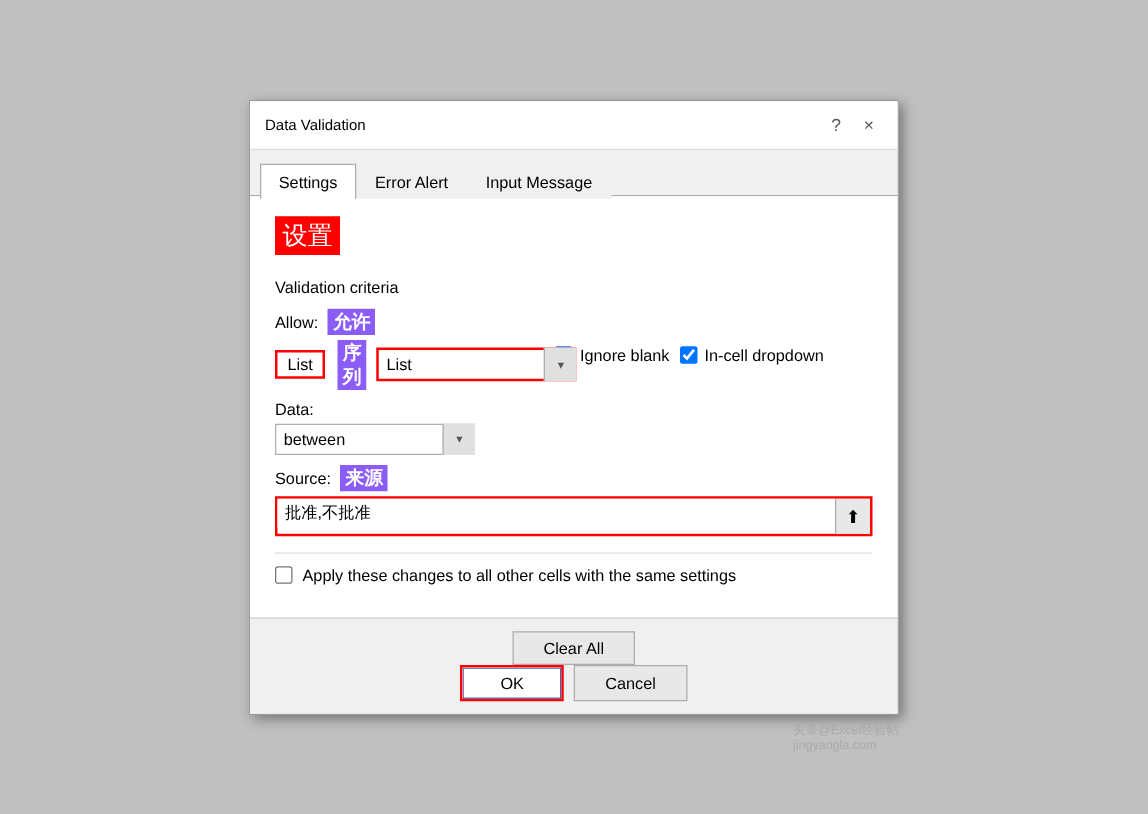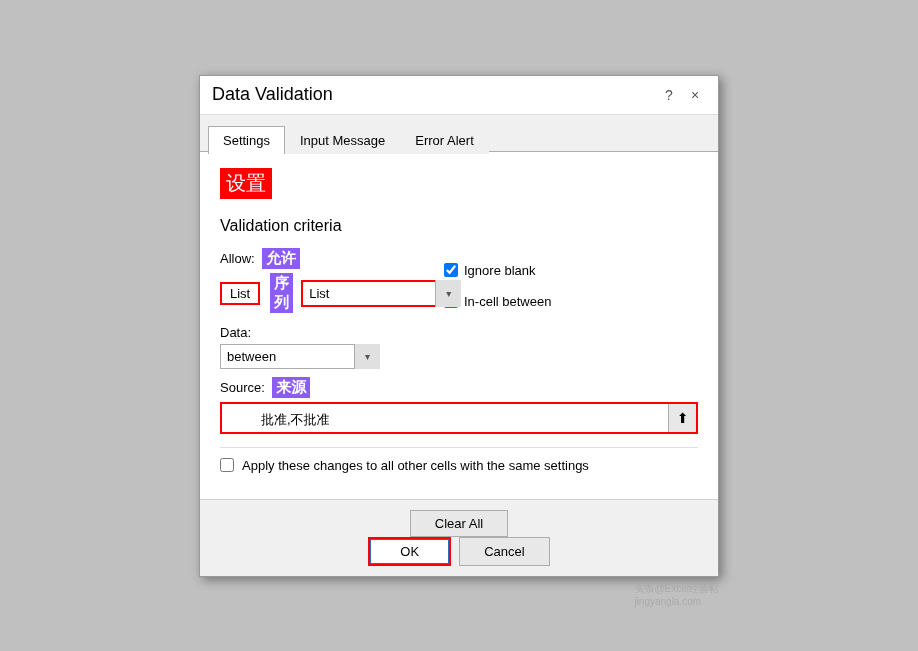--- a/index.html
+++ b/index.html
@@ -31,21 +31,21 @@
       justify-content: space-between;
     }
 
     .title-bar-left {
       display: flex;
       align-items: center;
       gap: 8px;
     }
 
     .title-text {
-      font-size: 18px;
+      font-size: 12px;
       font-weight: normal;
       color: #000;
     }
 
     .title-bar-right {
       display: flex;
       align-items: center;
       gap: 4px;
     }
 
@@ -89,21 +89,21 @@
       z-index: 1;
     }
 
     .dialog-body {
       background: #fff;
       padding: 16px 20px;
       border-top: none;
     }
 
     .section-title {
-      font-size: 16px;
+      font-size: 13px;
       font-weight: normal;
       color: #000;
       margin-bottom: 10px;
     }
 
     .field-label {
       font-size: 13px;
       color: #000;
       margin-bottom: 4px;
       display: block;
@@ -169,26 +169,25 @@
     }
 
     .checkbox-row input[type=checkbox] {
       margin-right: 6px;
       width: 14px;
       height: 14px;
     }
 
     .source-input-wrapper {
       display: flex;
-      align-items: flex-end;
+      align-items: flex-start;
       border: 2px solid red;
       background: #fff;
       width: 100%;
       margin-top: 4px;
-      padding-left: 33px;
     }
 
     .source-input {
       flex: 1;
       border: none;
       outline: none;
       padding: 4px 6px;
       font-size: 13px;
       color: #000;
     }
@@ -298,22 +297,22 @@
         <span class="title-text">Data Validation</span>
       </div>
       <div class="title-bar-right">
         <button class="title-btn">?</button>
         <button class="title-btn close">×</button>
       </div>
     </div>
 
     <div class="tab-bar">
       <div class="tab active">Settings</div>
+      <div class="tab">Error Alert</div>
       <div class="tab">Input Message</div>
-      <div class="tab">Error Alert</div>
     </div>
 
     <div class="dialog-body">
 
       <div style="margin-bottom:8px;">
         <span class="settings-label-zh">设置</span>
       </div>
 
       <div class="section-title">Validation criteria</div>
 
@@ -335,31 +334,31 @@
                 <option>Date</option>
                 <option>Time</option>
                 <option>Text length</option>
                 <option>Custom</option>
               </select>
               <div class="select-arrow">▾</div>
             </div>
           </div>
         </div>
 
-        <div style="padding-left:24px; display:flex; flex-direction:column; gap:8px; margin-top:18px;">
+        <div style="padding-left:24px; display:flex; flex-direction:row; gap:8px; margin-top:18px;">
           <div class="checkbox-row">
             <input type="checkbox" id="ignore-blank" checked="" style="">
             <label for="ignore-blank">
               <span>Ignore blank</span>
             </label>
           </div>
           <div class="checkbox-row">
             <input type="checkbox" id="incell-dropdown" checked="" style="">
             <label for="incell-dropdown">
-              <span>In-cell between</span>
+              <span>In-cell dropdown</span>
             </label>
           </div>
         </div>
       </div>
 
       <div class="data-row">
         <label class="field-label">Data:</label>
         <div class="select-wrapper">
           <select class="select-box">
             <option>between</option>

